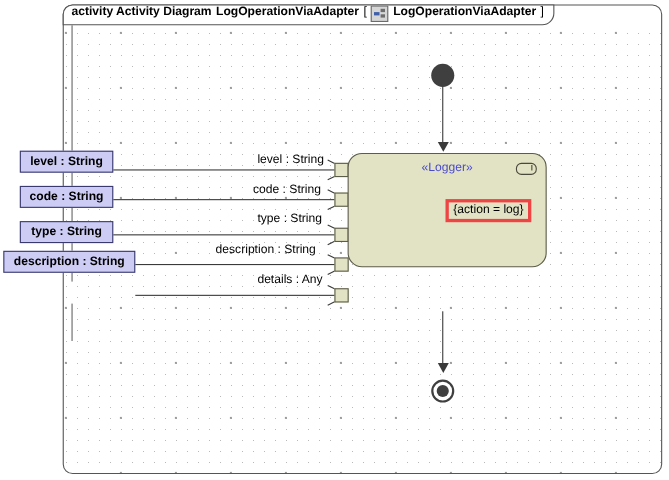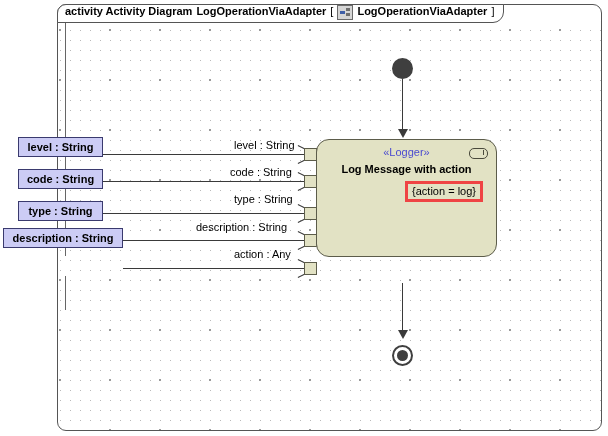--- a/index.html
+++ b/index.html
@@ -173,21 +173,21 @@
     transform-origin: right center;
     transform: rotate(-26deg);
   }
 
   
   .action-node {
     position: absolute;
     left: 316px;
     top: 139px;
     width: 181px;
-    height: 118px;
+    height: 104px;
     background: #e2e2c4;
     border: 1px solid #5c5c4a;
     border-radius: 13px;
     box-sizing: border-box;
   }
   .stereotype {
     position: absolute;
     top: 6px;
     left: 0;
     width: 100%;
@@ -336,31 +336,30 @@
   <div class="edge-h" style="left:103px; top:213px; width:203px;"></div>
   <div class="arrow-open" style="left:297px; top:208px;"></div>
   <div class="edge-label" style="left:234px; top:193px;">type : String</div>
 
   <div class="edge-h" style="left:123px; top:240px; width:183px;"></div>
   <div class="arrow-open" style="left:297px; top:235px;"></div>
   <div class="edge-label" style="left:196px; top:221px;">description : String</div>
 
   <div class="edge-h" style="left:123px; top:268px; width:183px;"></div>
   <div class="arrow-open" style="left:297px; top:263px;"></div>
-  <div class="edge-label" style="left:234px; top:248px;">action : Any</div>
+  <div class="edge-label" style="left:234px; top:248px;">details : Any</div>
 
   <div class="pin" style="left:304px; top:148px;"></div>
   <div class="pin" style="left:304px; top:175px;"></div>
   <div class="pin" style="left:304px; top:207px;"></div>
   <div class="pin" style="left:304px; top:234px;"></div>
   <div class="pin" style="left:304px; top:262px;"></div>
 
   <div class="action-node">
     <div class="stereotype">«Logger»</div>
-    <div class="action-title">Log Message with action</div>
     <div class="constraint">{action = log}</div>
     <div class="node-badge"></div>
   </div>
 
   <div class="initial-node" style="left:392px; top:58px;"></div>
   <div class="edge-v" style="left:402px; top:79px; height:51px;"></div>
   <div class="arrow-down" style="left:398px; top:129px;"></div>
 
   <div class="edge-v" style="left:402px; top:283px; height:48px;"></div>
   <div class="arrow-down" style="left:398px; top:330px;"></div>

